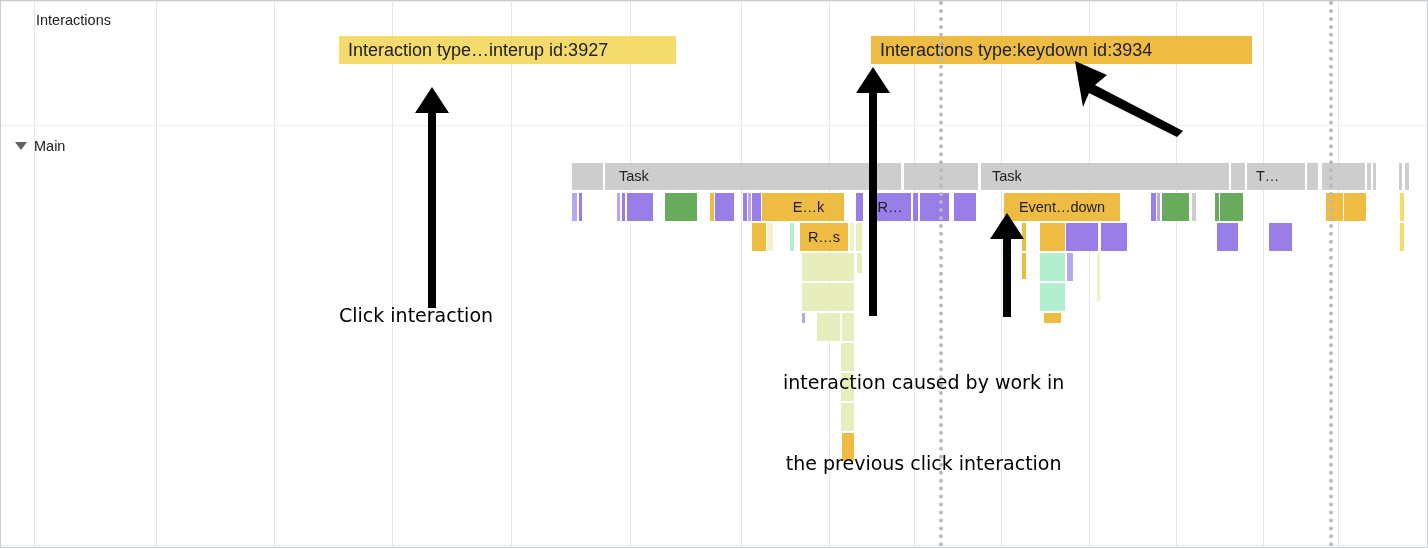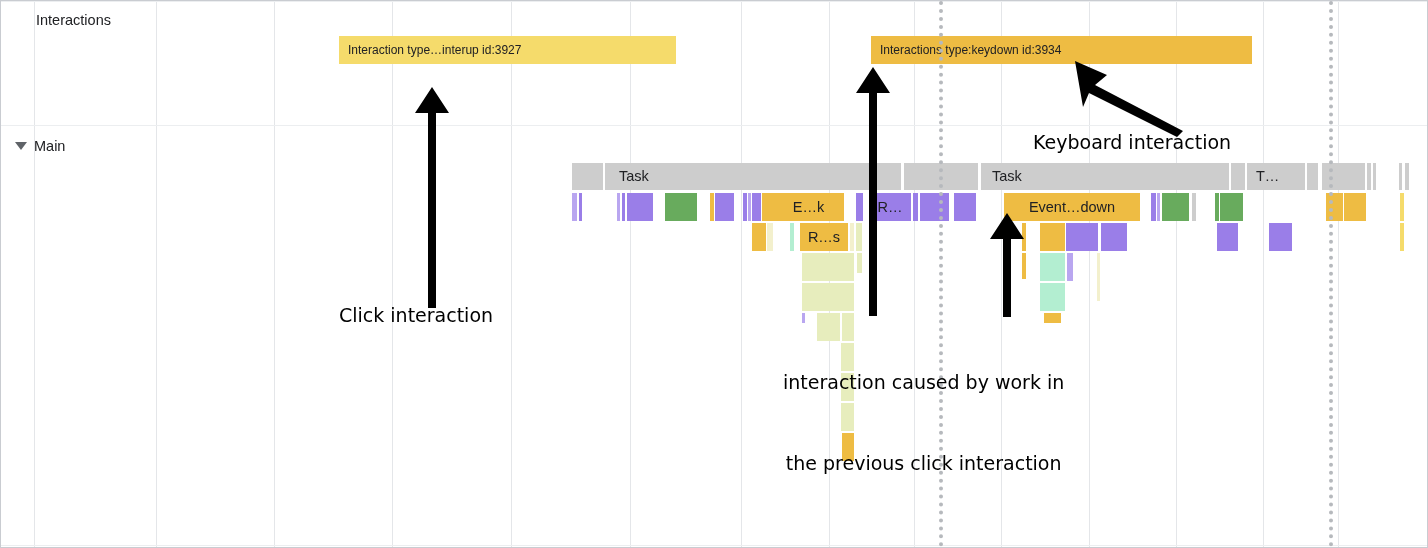--- a/index.html
+++ b/index.html
@@ -23,21 +23,21 @@
     position:absolute;font-size:14.5px;color:#202124;white-space:nowrap;
   }
   .tri{
     position:absolute;width:0;height:0;
     border-left:6.5px solid transparent;border-right:6.5px solid transparent;
     border-top:8px solid #5f6368;
   }
 
   
   .ibar{position:absolute;box-sizing:border-box;overflow:hidden;
-        font-size:12px;line-height:1;display:flex;align-items:center;
+        font-size:18px;line-height:1;display:flex;align-items:center;
         color:#202124;padding-left:9px;white-space:nowrap;}
   .ibar.light{background:#f5db6b;}
   .ibar.gold {background:#ecc84c;}
   .ibar.amber{background:#eebc43;}
 
   
   .blk{position:absolute;box-sizing:border-box;}
   .blk.lbl{font-size:14.5px;line-height:1;display:flex;align-items:center;
            justify-content:center;color:#202124;overflow:hidden;white-space:nowrap;}
   .gray  {background:#cdcdcd;}
@@ -117,21 +117,21 @@
   <div class="blk purple" style="left:751px;top:192px;width:9px;height:28px"></div>
   <div class="blk orange" style="left:761px;top:192px;width:20px;height:28px"></div>
   <div class="blk lpurp" style="left:782px;top:192px;width:4px;height:28px"></div>
   <div class="blk mint" style="left:789px;top:192px;width:4px;height:28px"></div>
   <div class="blk lbl orange" style="left:772px;top:192px;width:71px;height:28px">E…k</div>
   <div class="blk purple" style="left:855px;top:192px;width:7px;height:28px"></div>
   <div class="blk lbl purple" style="left:868px;top:192px;width:42px;height:28px">R…</div>
   <div class="blk purple" style="left:912px;top:192px;width:5px;height:28px"></div>
   <div class="blk purple" style="left:919px;top:192px;width:29px;height:28px"></div>
   <div class="blk purple" style="left:953px;top:192px;width:22px;height:28px"></div>
-  <div class="blk lbl orange" style="left:1003px;top:192px;width:136px;height:28px">Event…down</div>
+  <div class="blk lbl orange" style="left:1003px;top:192px;width:116px;height:28px">Event…down</div>
   <div class="blk purple" style="left:1150px;top:192px;width:5px;height:28px"></div>
   <div class="blk lpurp" style="left:1156px;top:192px;width:3px;height:28px"></div>
   <div class="blk green" style="left:1161px;top:192px;width:27px;height:28px"></div>
   <div class="blk gray" style="left:1191px;top:192px;width:4px;height:28px"></div>
   <div class="blk green" style="left:1214px;top:192px;width:4px;height:28px"></div>
   <div class="blk green" style="left:1219px;top:192px;width:23px;height:28px"></div>
   <div class="blk orange" style="left:1325px;top:192px;width:17px;height:28px"></div>
   <div class="blk orange" style="left:1343px;top:192px;width:22px;height:28px"></div>
   <div class="blk light-stripe" style="left:1399px;top:192px;width:4px;height:28px;background:#f5db6b"></div>
 
@@ -171,21 +171,20 @@
   <div class="vgrid dotted" style="left:1328px"></div>
 
   <svg class="arrow" style="left:404px;top:82px;width:48px;height:225px" viewBox="0 0 48 225">
     <path d="M23 30 L23 225 L31 225 L31 30 L44 30 L27 4 L10 30 Z" fill="#000"></path>
   </svg>
   <div class="anno" style="left:338px;top:301px">Click interaction</div>
 
   <svg class="arrow" style="left:1060px;top:58px;width:130px;height:78px" viewBox="0 0 130 78">
     <path d="M14 2 L46 16 L34 26 L122 72 L116 78 L28 34 L22 48 Z" fill="#000"></path>
   </svg>
-  <div class="anno" style="left:1032px;top:128px">Keyboard interaction</div>
 
   <svg class="arrow" style="left:852px;top:62px;width:40px;height:253px" viewBox="0 0 40 253">
     <path d="M16 30 L16 253 L24 253 L24 30 L37 30 L20 4 L3 30 Z" fill="#000"></path>
   </svg>
   <svg class="arrow" style="left:986px;top:208px;width:40px;height:108px" viewBox="0 0 40 108">
     <path d="M16 30 L16 108 L24 108 L24 30 L37 30 L20 4 L3 30 Z" fill="#000"></path>
   </svg>
   <div class="anno" style="left:782px;top:314px">
     <div style="text-align:center">interaction caused by work in</div>
     <div style="text-align:center">the previous click interaction</div>

